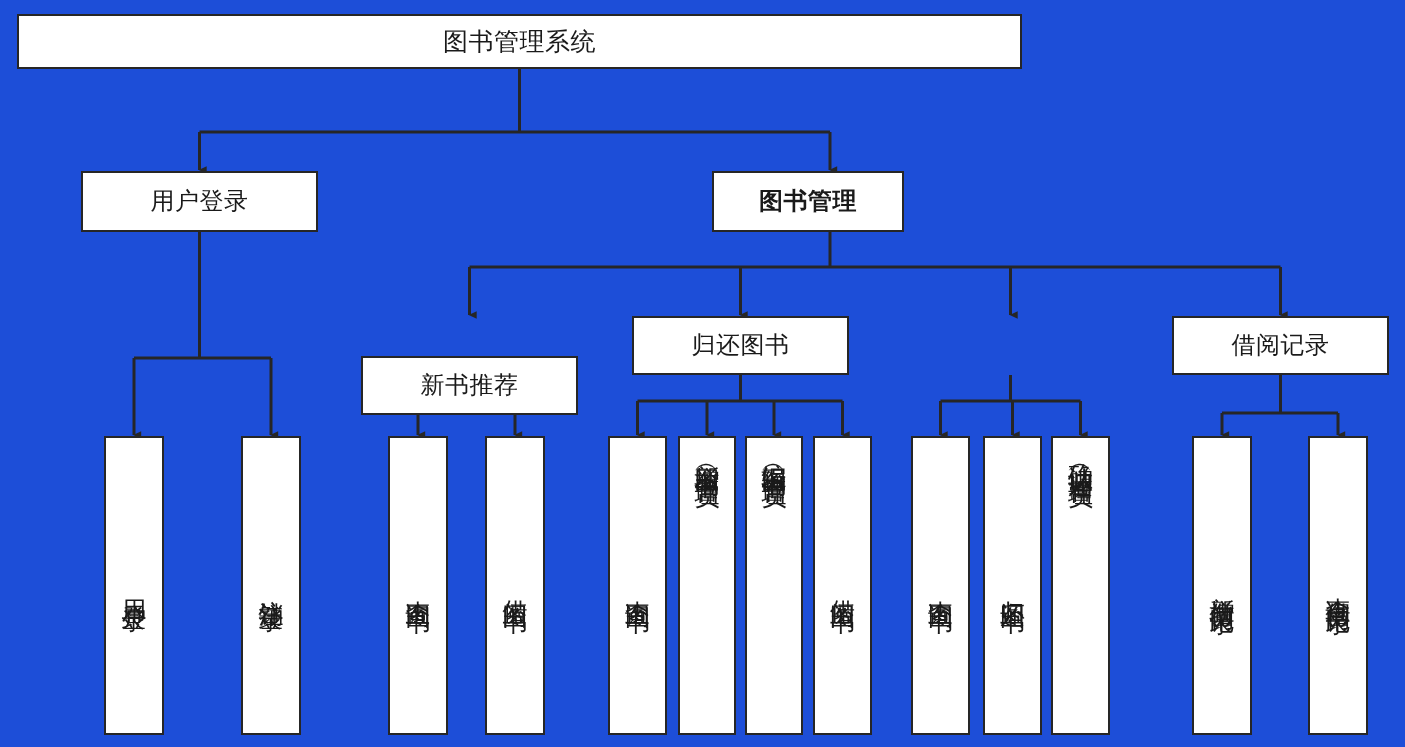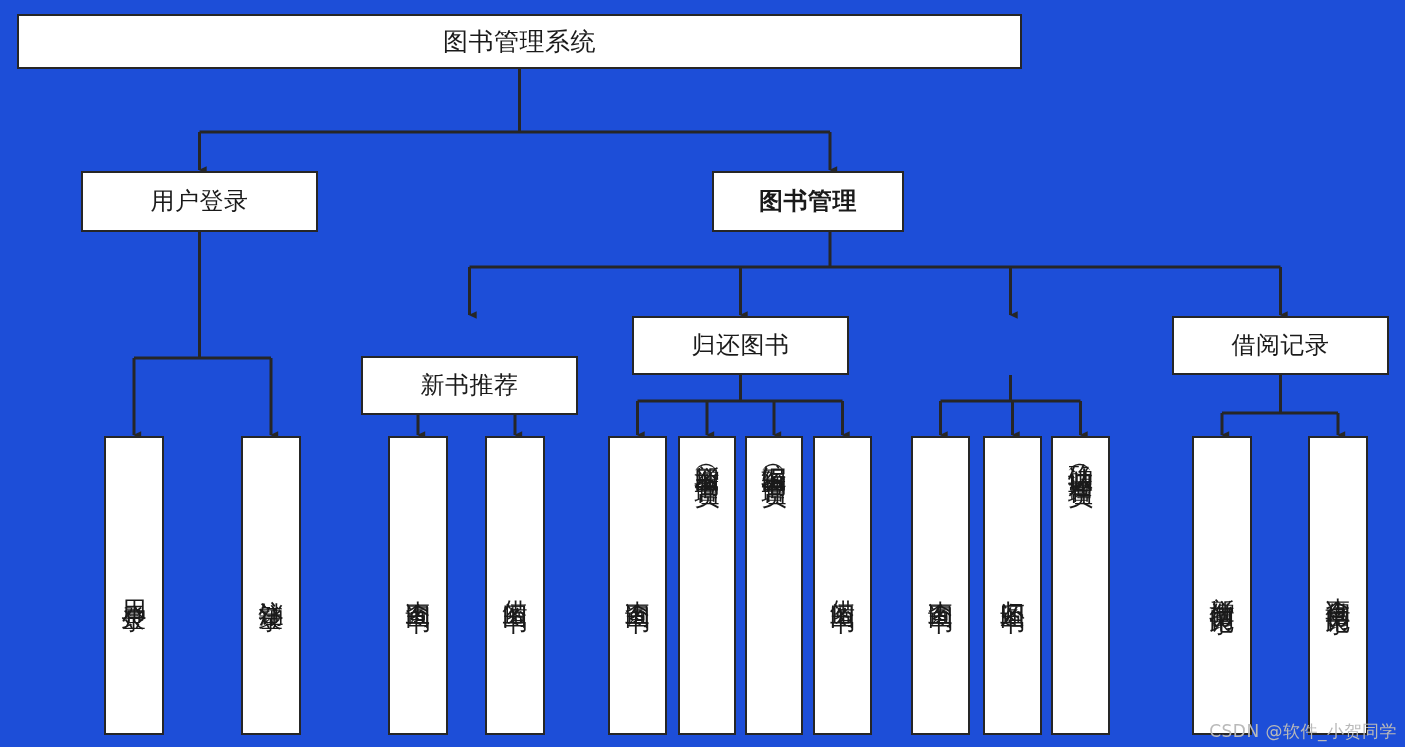--- a/index.html
+++ b/index.html
@@ -187,14 +187,13 @@
   <div class="node vert top-aligned" id="node-leaf-confirm-return" style="left: 1051px; top: 436px; width: 59px; height: 299px;">
     <span class="node-label">确认归还（管理员）</span>
   </div>
   <div class="node vert" id="node-leaf-add-record" style="left: 1192px; top: 436px; width: 60px; height: 299px;">
     <span class="node-label">新增借阅记录</span>
   </div>
   <div class="node vert" id="node-leaf-query-record" style="left: 1308px; top: 436px; width: 60px; height: 299px;">
     <span class="node-label">查询借阅记录</span>
   </div>
 
-  <div id="watermark">CSDN @软件_小贺同学</div>
 </div>
 
 </body></html>

